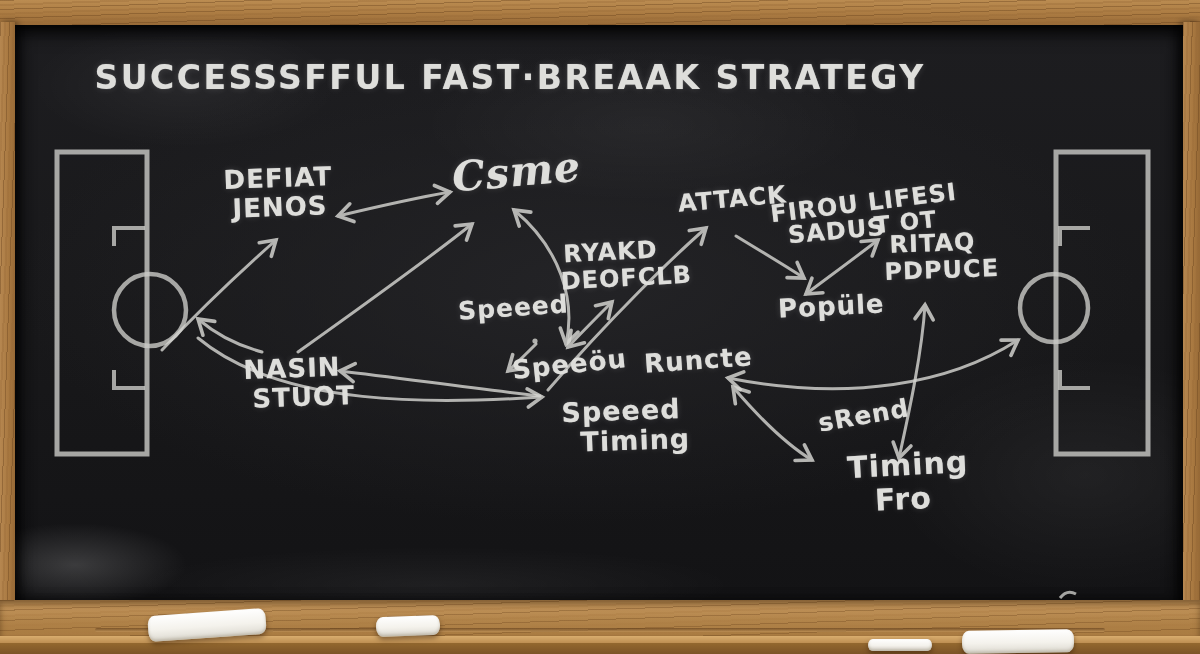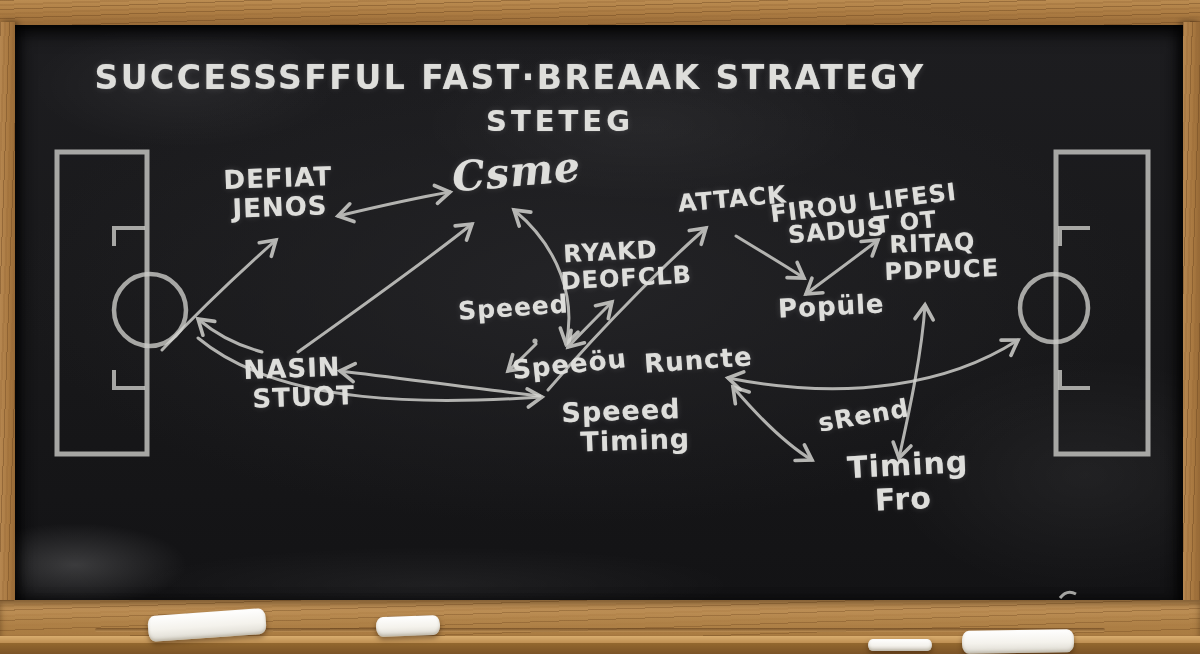--- a/index.html
+++ b/index.html
@@ -119,21 +119,20 @@
         <path d="M728,378 C850,402 950,384 1018,340" class="edge" marker-end="url(#ah)" marker-start="url(#ah)"></path>
         <path d="M540,396 C470,388 400,378 340,371" class="edge" marker-end="url(#ah)"></path>
         <path d="M198,338 C282,408 438,404 542,397" class="edge" marker-end="url(#ah)"></path>
         <path d="M262,352 C232,344 212,331 198,319" class="edge" marker-end="url(#ah)"></path>
         <path d="M536,344 C526,354 517,363 508,371" class="edge" marker-end="url(#ah)"></path>
       </g>
   </svg>
 
   <div id="nodes">
     <div id="title1" class="chalk-text">SUCCESSSFFUL FAST·BREAAK STRATEGY</div>
-    <div id="title2" class="chalk-text">STETEG</div>
   <div class="chalk-text" style="left: 224px; top: 164px; font-size: 26px; transform: rotate(-2deg);">
         <div style="margin-left: 0px;">DEFIAT</div>
         <div style="margin-left: 8px;">JENOS</div>
       </div>
       <div class="chalk-text cursive" style="left: 452px; top: 150px; font-size: 41px; transform: rotate(-5deg);">
         <div style="margin-left: 0px;">Csme</div>
       </div>
       <div class="chalk-text" style="left: 678px; top: 186px; font-size: 24px; transform: rotate(-5deg);">
         <div style="margin-left: 0px;">ATTACK</div>
       </div>

